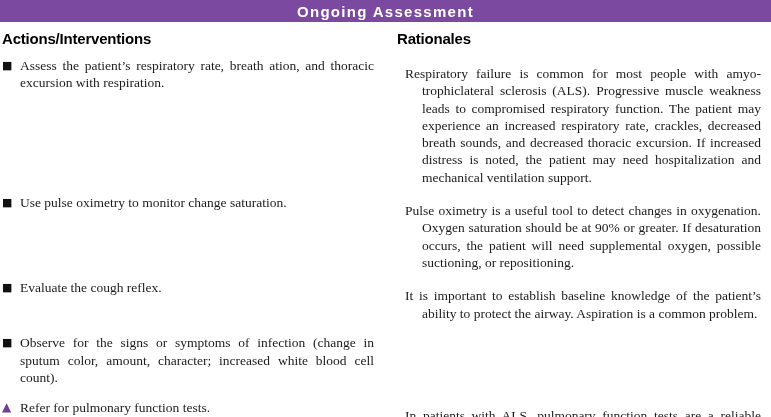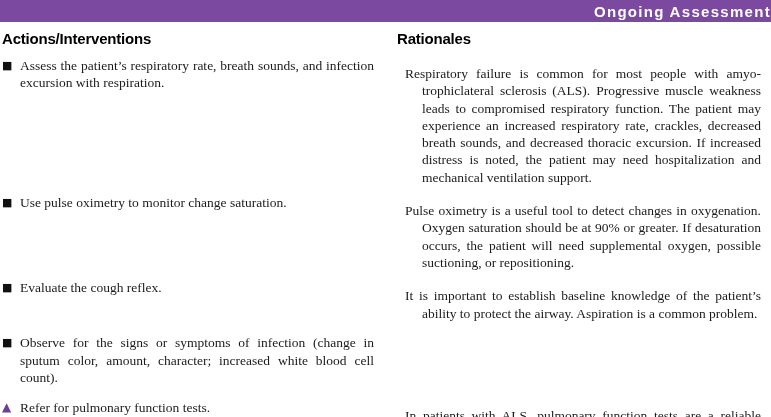--- a/index.html
+++ b/index.html
@@ -13,21 +13,21 @@
     font-size: 13.5px;
     line-height: 17.3px;
     overflow: hidden;
     box-sizing: border-box;
   }
   .title-bar {
     height: 22px;
     background: #7b4aa0;
     display: flex;
     align-items: center;
-    justify-content: flex-end;
+    justify-content: center;
   }
   .title-bar .title-text {
     color: #ffffff;
     font-family: "Liberation Sans", "DejaVu Sans", sans-serif;
     font-weight: 700;
     font-size: 15px;
     letter-spacing: 1.3px;
     line-height: 1;
   }
   .col-headers {
@@ -90,21 +90,21 @@
   <div class="col-headers">
     <div class="col-header">Actions/Interventions</div>
     <div class="col-header">Rationales</div>
   </div>
 
   <div class="rows">
 
     <div class="row r1">
       <div class="action">
         <span class="bullet square">■</span>
-        <p class="action-text">Assess the patient’s respiratory rate, breath sounds, and infection excursion with respiration.</p>
+        <p class="action-text">Assess the patient’s respiratory rate, breath ation, and thoracic excursion with respiration.</p>
       </div>
       <p class="rationale">Respiratory failure is common for most people with amyo­trophiclateral sclerosis (ALS). Progressive muscle weak­ness leads to compromised respiratory function. The patient may experience an increased respiratory rate, crackles, decreased breath sounds, and decreased thoracic excursion. If increased distress is noted, the patient may need hospitalization and mechanical ventilation support.</p>
     </div>
 
     <div class="row r2">
       <div class="action">
         <span class="bullet square">■</span>
         <p class="action-text">Use pulse oximetry to monitor change saturation.</p>
       </div>
       <p class="rationale">Pulse oximetry is a useful tool to detect changes in oxygen­ation. Oxygen saturation should be at 90% or greater. If desaturation occurs, the patient will need supplemental oxygen, possible suctioning, or repositioning.</p>

